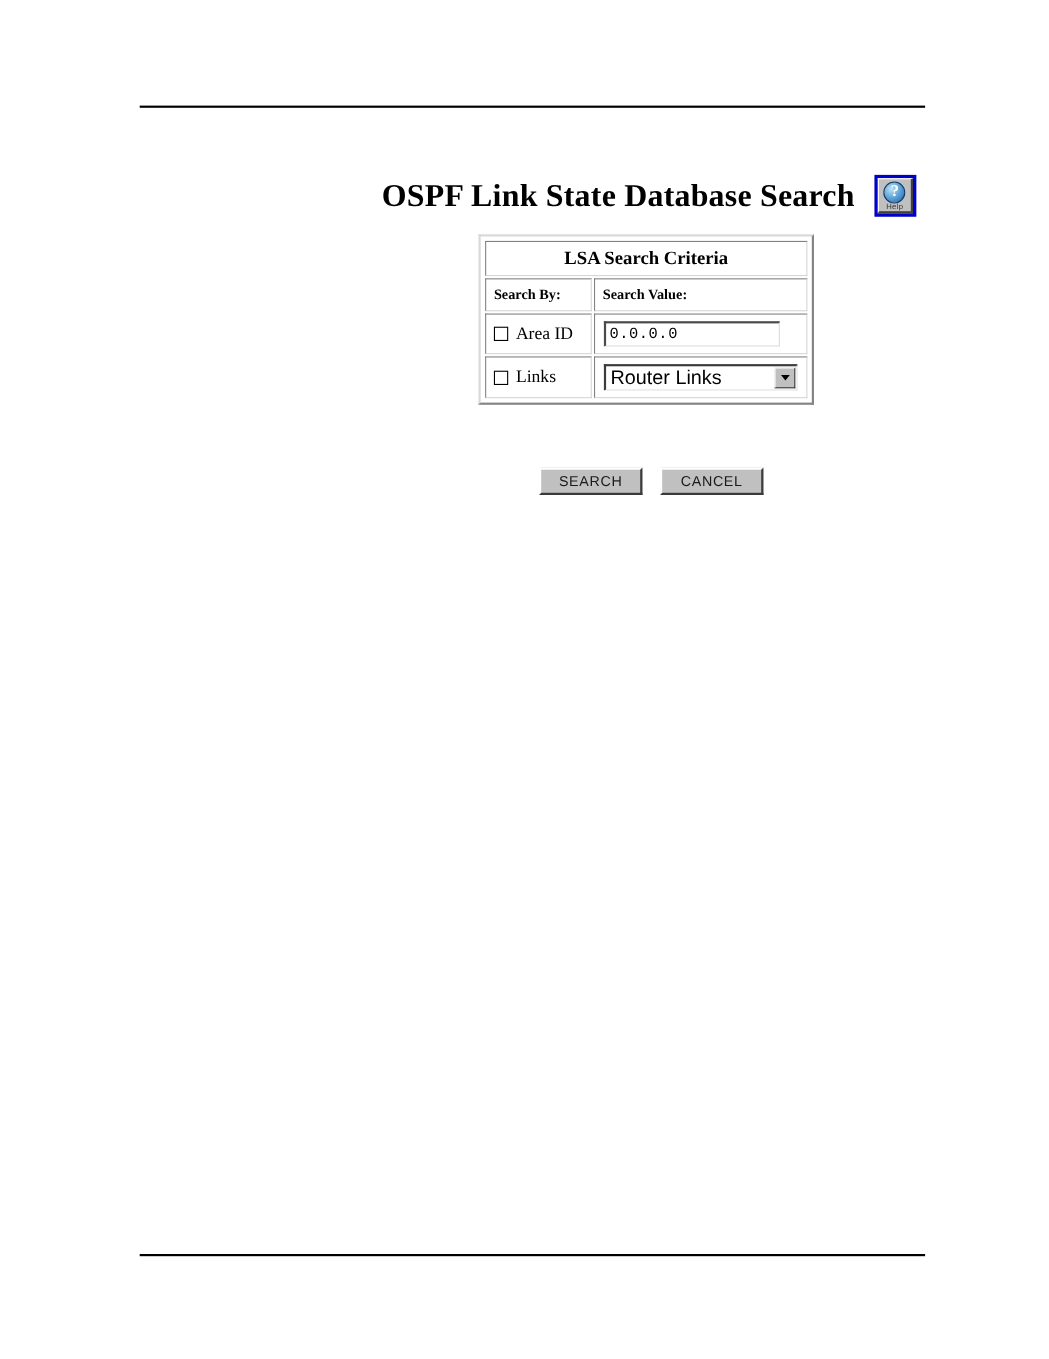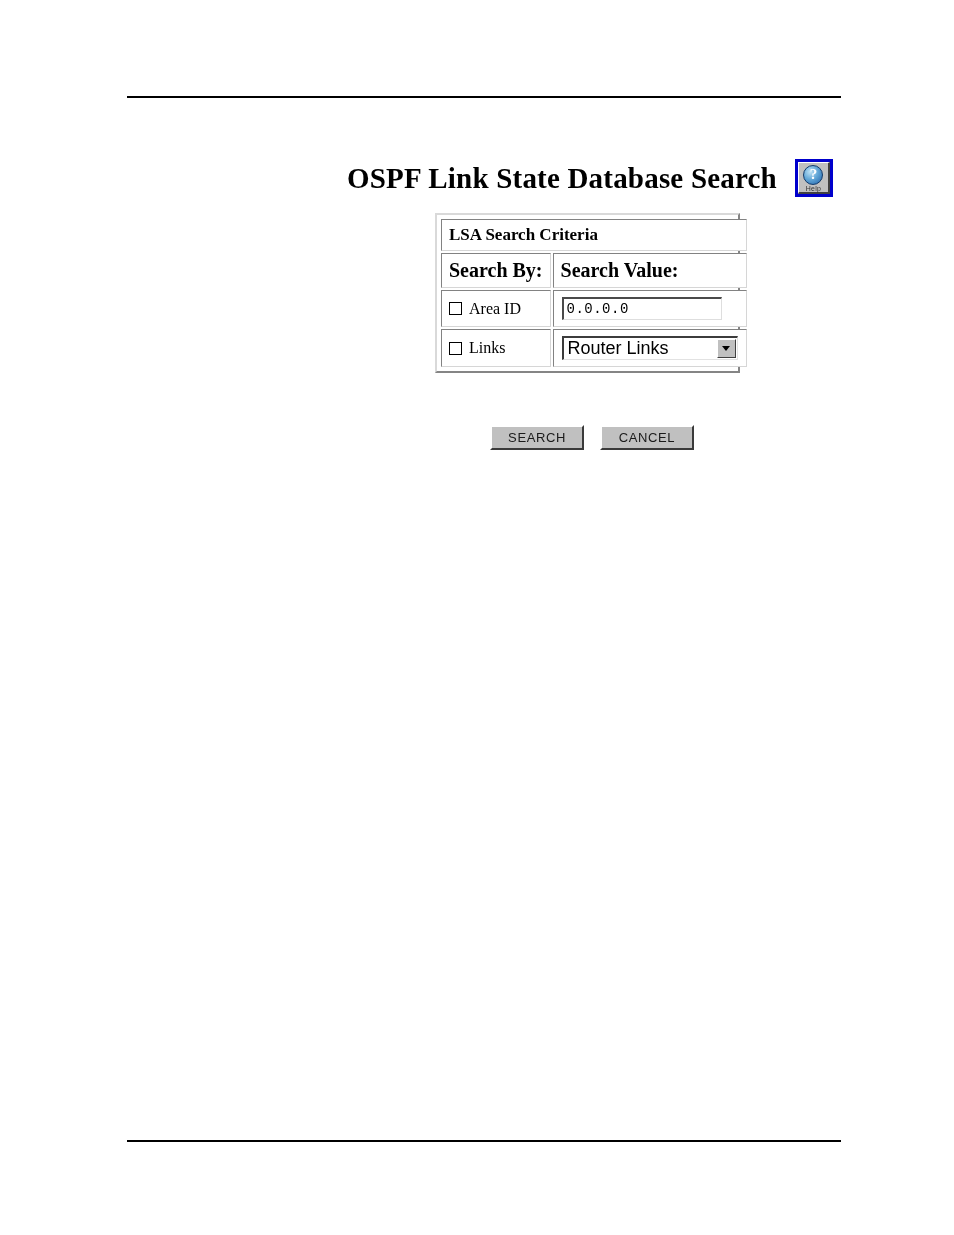--- a/index.html
+++ b/index.html
@@ -122,31 +122,32 @@
   .criteria-table td {
     border: 1px inset #d6d6d6;
     background: #ffffff;
     padding: 0;
     vertical-align: middle;
   }
   .cell-pad {
     padding: 5px 7px;
   }
   .title-cell {
+    text-align: center;
   }
   .tbl-title {
     font-family: "Liberation Serif", "DejaVu Serif", serif;
     font-size: 17px;
     font-weight: bold;
     color: #000000;
     white-space: nowrap;
   }
   .hdr-text {
     font-family: "Liberation Serif", "DejaVu Serif", serif;
-    font-size: 20px;
+    font-size: 13px;
     font-weight: bold;
     color: #000000;
     white-space: nowrap;
   }
   .col-by { width: 104px; }
 
   .check-row {
     display: flex;
     align-items: center;
     white-space: nowrap;

